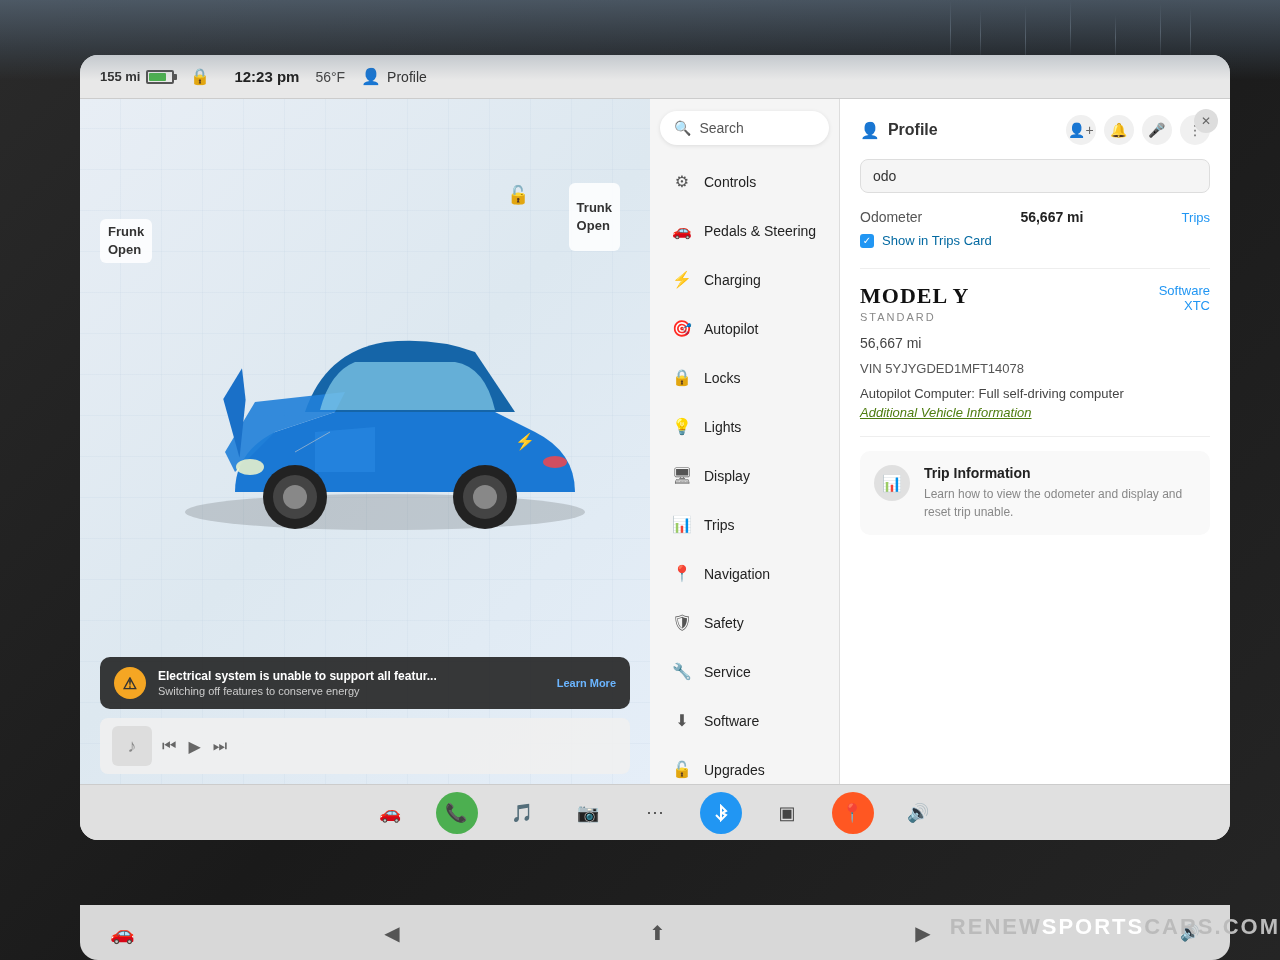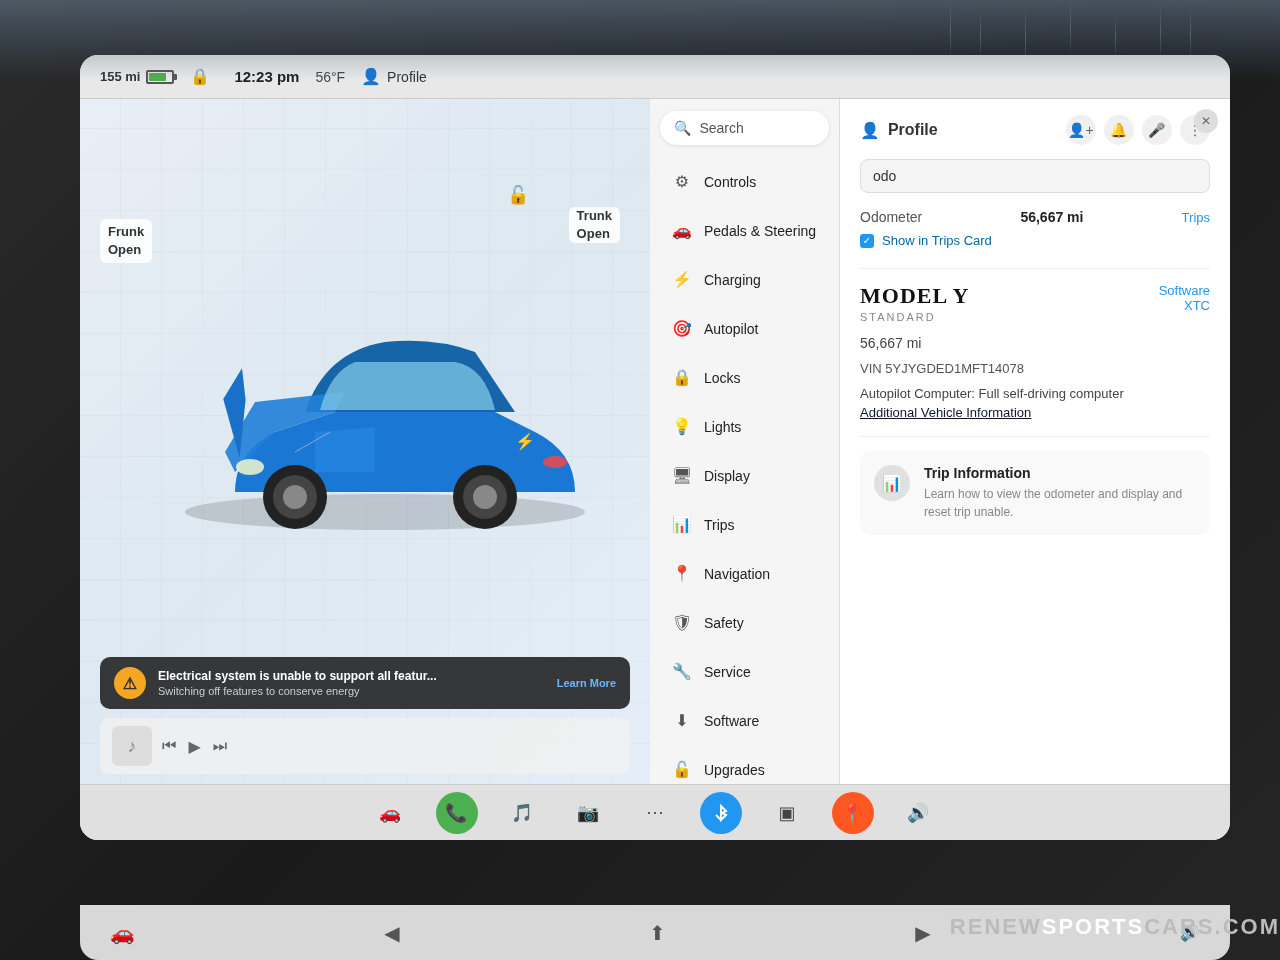--- a/index.html
+++ b/index.html
@@ -172,25 +172,25 @@
       padding: 4px 8px;
       font-size: 13px;
       font-weight: 600;
       color: #333;
       line-height: 1.4;
     }
 
     
     .trunk-label {
       position: absolute;
-      top: 108px;
+      top: 84px;
       right: 30px;
       background: rgba(255,255,255,0.85);
       border-radius: 6px;
-      padding: 0 8px;
+      padding: 16px 8px;
       font-size: 13px;
       font-weight: 600;
       color: #333;
       line-height: 1.4;
     }
 
     
     .lock-indicator {
       position: absolute;
       top: 85px;
@@ -542,23 +542,24 @@
     }
 
     .autopilot-display {
       font-size: 13px;
       color: #444;
       margin-bottom: 4px;
     }
 
     .additional-info-link {
       font-size: 13px;
-      color: #0f172a;
+      color: #4d7c0f;
       margin-bottom: 16px;
       display: block;
+      font-style: italic;
     }
 
     
     .trip-info-section {
       display: flex;
       gap: 14px;
       align-items: flex-start;
       padding: 14px;
       background: #f9f9f9;
       border-radius: 10px;

